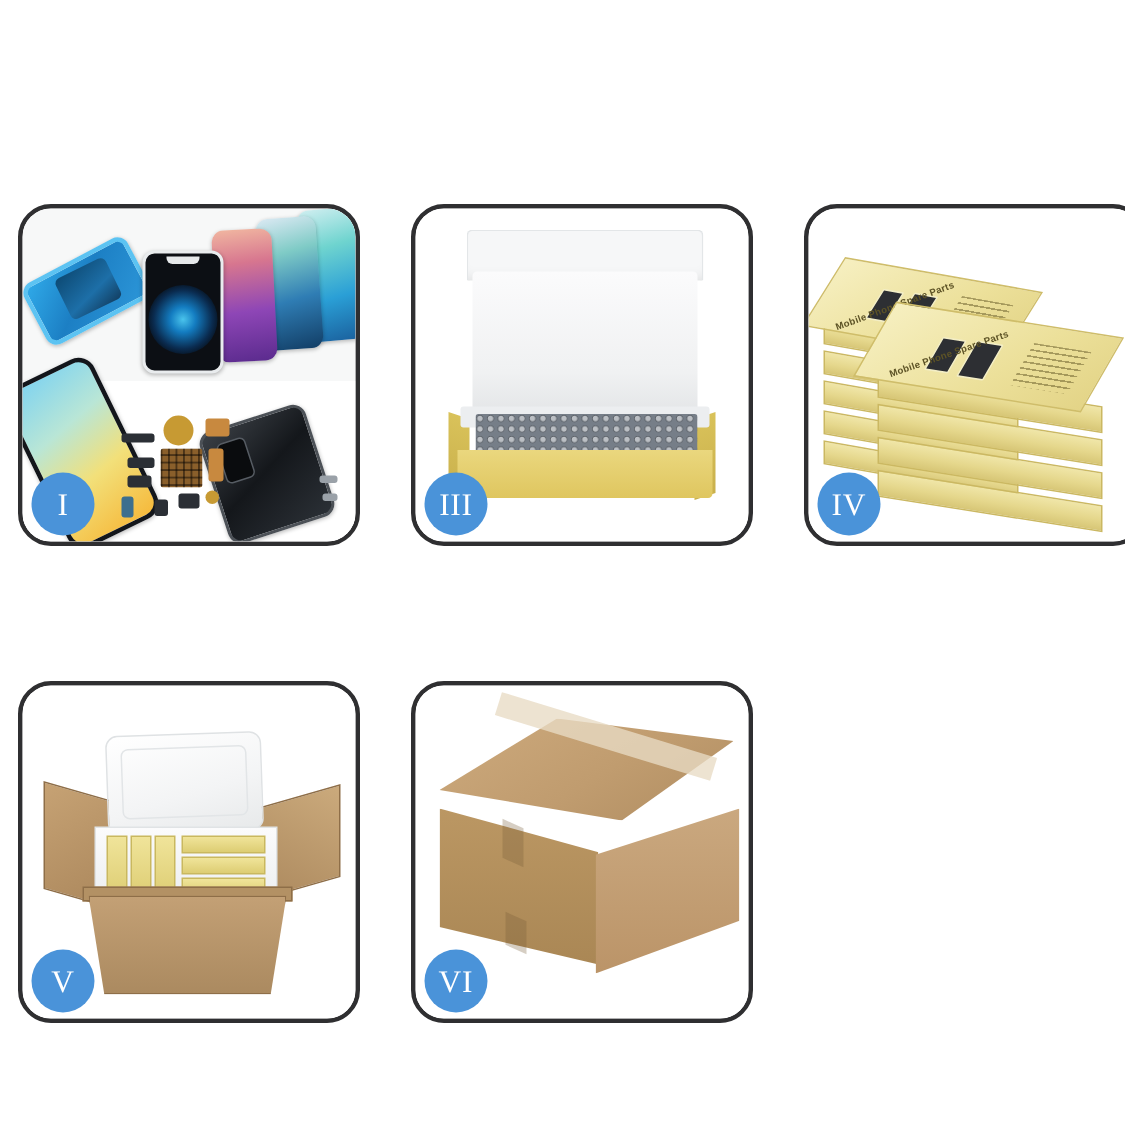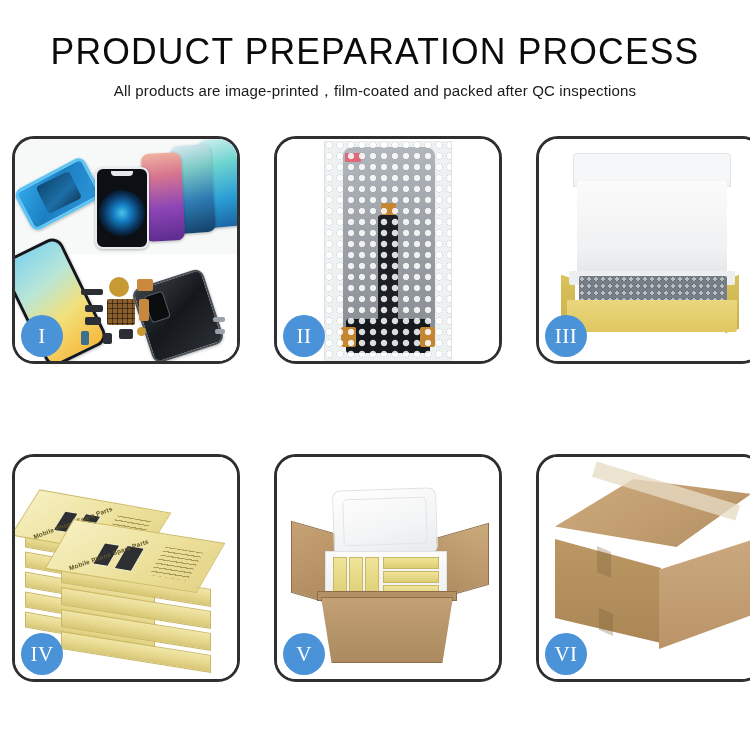--- a/index.html
+++ b/index.html
@@ -394,24 +394,20 @@
     background: rgba(110,85,52,.45);
   }
 
   .dim { position: absolute; }
 </style>
 </head>
 <body>
 
 <div class="page">
 
-  <div class="header">
-    <div class="page-title">PRODUCT PREPARATION PROCESS</div>
-    <div class="page-subtitle">All products are image-printed，film-coated and packed after QC inspections</div>
-  </div>
 
   <div class="grid">
 
     <div class="panel">
       <div class="panel-photo scene-parts">
         <div class="bg-strip"></div>
         <div class="ph ph-a"></div>
         <div class="ph ph-e"></div>
         <div class="ph ph-d"></div>
         <div class="ph ph-c"></div>
@@ -432,35 +428,20 @@
         <div class="chip dim" style="left:104px;top:190px;width:14px;height:10px;"></div>
         <div class="chip dim" style="left:88px;top:194px;width:9px;height:11px;"></div>
         <div class="chip dim" style="left:66px;top:192px;width:8px;height:14px;background:#3d6f8e;"></div>
         <div class="chip chip-gold dim" style="left:122px;top:188px;width:9px;height:9px;"></div>
         <div class="chip dim" style="left:198px;top:178px;width:12px;height:5px;background:#9aa1a8;"></div>
         <div class="chip dim" style="left:200px;top:190px;width:10px;height:5px;background:#9aa1a8;"></div>
       </div>
       <div class="panel-badge">I</div>
     </div>
 
-    <div class="panel">
-      <div class="panel-photo scene-bubble">
-        <div class="bubble-bag">
-          <div class="bubble-screen"></div>
-          <div class="bubble-label"></div>
-          <div class="bubble-flex"></div>
-          <div class="bubble-conn"></div>
-          <div class="bubble-tab" style="left:16px;top:186px;"></div>
-          <div class="bubble-tab" style="right:16px;top:186px;"></div>
-          <div class="bubble-tab" style="left:50%;margin-left:-7px;top:62px;height:12px;"></div>
-          <div class="bubble-overlay"></div>
-        </div>
-      </div>
-      <div class="panel-badge">II</div>
-    </div>
 
     <div class="panel">
       <div class="panel-photo scene-boxopen">
         <div class="bo-lid"></div>
         <div class="bo-foam"></div>
         <div class="bo-side-l"></div>
         <div class="bo-side-r"></div>
         <div class="bo-tray-rim"></div>
         <div class="bo-grey"></div>
         <div class="bo-front"></div>

